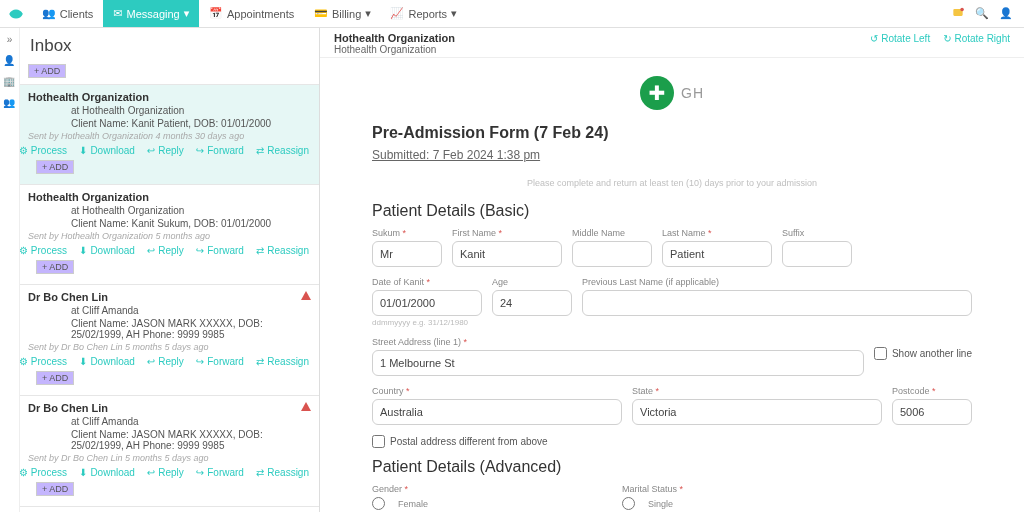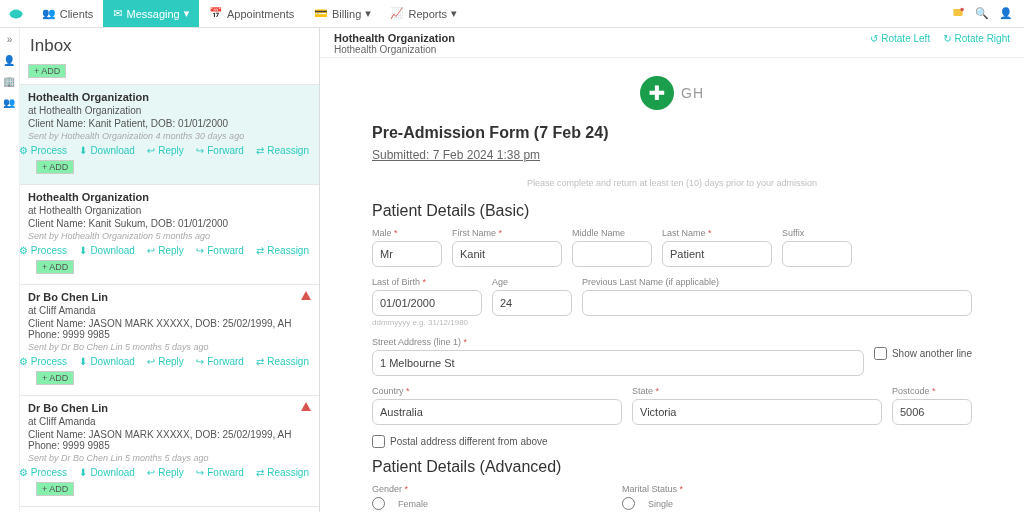--- a/index.html
+++ b/index.html
@@ -16,25 +16,25 @@
 
   .body-row { display:flex; height:calc(512px - 28px); }
 
   
   .rail { width:20px; border-right:1px solid #eee; display:flex; flex-direction:column; align-items:center; padding-top:6px; gap:10px; color:#777; }
   .rail span { font-size:10px; cursor:pointer; }
 
   
   .inbox { width:300px; border-right:1px solid #ddd; overflow-y:auto; background:#fff; position:relative; }
   .inbox-header { padding:8px 10px 6px; font-size:17px; color:#444; }
-  .add-btn { border:1px solid #ccc; background:#86efac; font-size:9px; padding:1px 5px; margin:2px 8px 6px; display:inline-block; cursor:pointer; color:#555; }
+  .add-btn { border:1px solid #ccc; background:#c4b5fd; font-size:9px; padding:1px 5px; margin:2px 8px 6px; display:inline-block; cursor:pointer; color:#555; }
   .msg-item { border-top:1px solid #e6e6e6; padding:6px 8px 4px; position:relative; }
   .msg-item.selected { background:#e6f7f5; }
   .msg-title { font-weight:bold; color:#333; font-size:11px; }
-  .msg-sub { color:#555; font-size:10px; margin-top:2px; }
+  .msg-sub { color:#555; font-size:10px; margin-top:2px;margin-left:43px; }
   .msg-meta { color:#aaa; font-style:italic; font-size:9px; margin-top:2px; }
   .msg-actions { display:flex; gap:12px; justify-content:flex-end; padding:4px 2px 2px; }
   .msg-actions a { color:#2dcbc0; font-size:10px; cursor:pointer; display:flex; align-items:center; gap:3px; }
   .alert-ico { position:absolute; right:8px; top:6px; width:0; height:0; border-left:5px solid transparent; border-right:5px solid transparent; border-bottom:9px solid #d9534f; }
 
   
   .detail { flex:1; overflow-y:auto; background:#fff; position:relative; }
   .detail-head { display:flex; justify-content:space-between; align-items:flex-start; padding:4px 14px 2px; border-bottom:1px solid #eee; }
   .detail-head .left .t1 { font-weight:bold; font-size:11px; }
   .detail-head .left .t2 { font-size:10px; color:#666; }
@@ -279,21 +279,21 @@
       </div>
 
       <h2 class="form-title">Pre-Admission Form (7 Feb 24)</h2>
       <div class="form-sub">Submitted: 7 Feb 2024 1:38 pm</div>
       <div class="form-note">Please complete and return at least ten (10) days prior to your admission</div>
 
       <h3 class="section">Patient Details (Basic)</h3>
 
       <div class="row">
         <div class="field" style="width:70px">
-          <label class="req">Male</label>
+          <label class="req">Sukum</label>
           <input type="text" value="Mr" style="">
         </div>
         <div class="field" style="width:110px">
           <label class="req">First Name</label>
           <input type="text" value="Kanit" style="">
         </div>
         <div class="field" style="width:80px">
           <label>Middle Name</label>
           <input type="text" value="" style="">
         </div>
@@ -302,21 +302,21 @@
           <input type="text" value="Patient" style="">
         </div>
         <div class="field" style="width:70px">
           <label>Suffix</label>
           <input type="text" value="" style="">
         </div>
       </div>
 
       <div class="row">
         <div class="field" style="width:110px">
-          <label class="req">Last of Birth</label>
+          <label class="req">Date of Kanit</label>
           <input type="text" value="01/01/2000" style="">
           <span class="hint">ddmmyyyy e.g. 31/12/1980</span>
         </div>
         <div class="field" style="width:80px">
           <label>Age</label>
           <input type="text" value="24" style="">
         </div>
         <div class="field" style="flex:1;min-width:180px">
           <label>Previous Last Name (if applicable)</label>
           <input type="text" value="" style="">

